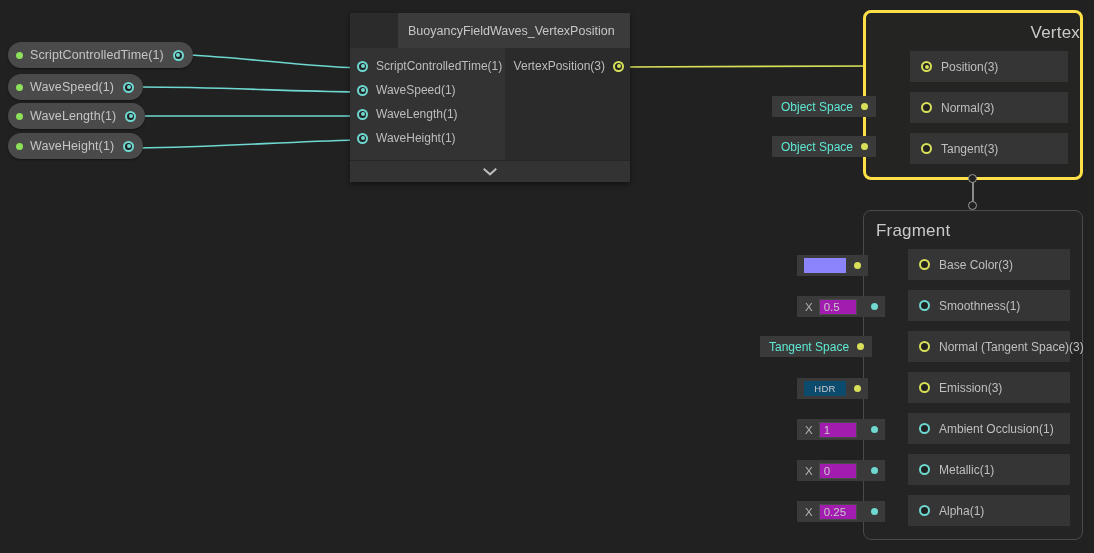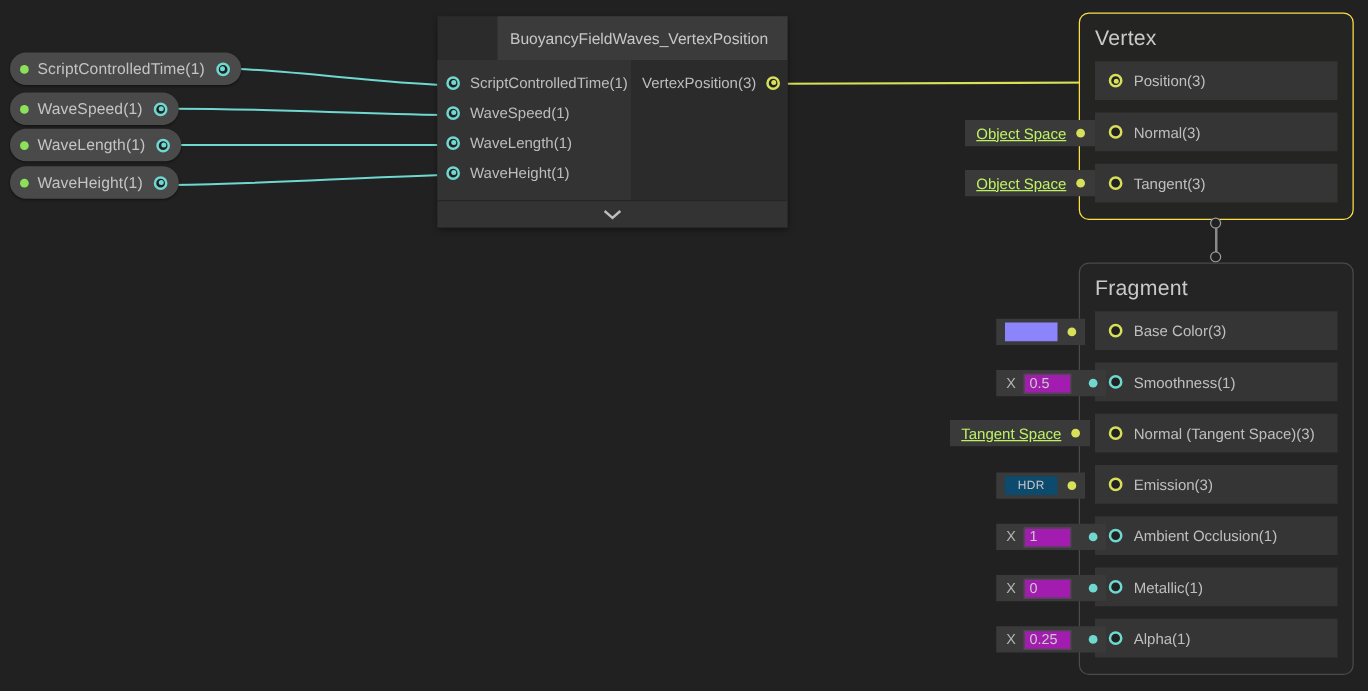--- a/index.html
+++ b/index.html
@@ -124,41 +124,43 @@
   
   .stack {
     position: absolute;
     width: 220px;
     border-radius: 8px;
     z-index: 2;
   }
   #vertex-stack {
     left: 863px; top: 10px;
     background: #242422;
-    border: 1px solid #fde047;
+    border: 3px solid #fde047;
+    text-align: right;
   }
   #fragment-stack {
     left: 863px; top: 210px;
     background: #242424;
     border: 1px solid #4a4a46;
   }
   .stack-title {
     font-size: 17px;
     color: #c9c9c9;
     padding: 10px 0 8px 12px;
     letter-spacing: .2px;
   }
   .stack-rows { padding: 0 12px 13px 12px; }
   .block-row {
     position: relative;
     height: 31px;
     background: #353535;
     margin-bottom: 10px;
     display: flex;
     align-items: center;
+    margin-left: 32px;
   }
   .block-row:last-child { margin-bottom: 0; }
   .block-row .port { margin-left: 11px; }
   .block-label {
     font-size: 12px;
     color: #bfbfbf;
     margin-left: 9px;
     white-space: nowrap;
   }
 
@@ -167,23 +169,22 @@
     position: absolute;
     height: 21px;
     background: #3a3a3a;
     display: flex;
     align-items: center;
     z-index: 4;
   }
   .widget.enum {
     padding: 0 8px 0 9px;
     font-size: 12px;
-    color: #bef264;
+    color: #5eead4;
     white-space: nowrap;
-    text-decoration: underline;
   }
   .widget.color { padding: 0 7px 0 7px; }
   .swatch {
     width: 42px; height: 15px;
     background: #8c84fa;
     display: block;
   }
   .swatch.hdr {
     width: 42px; height: 15px;
     background: #0c4a6e;

